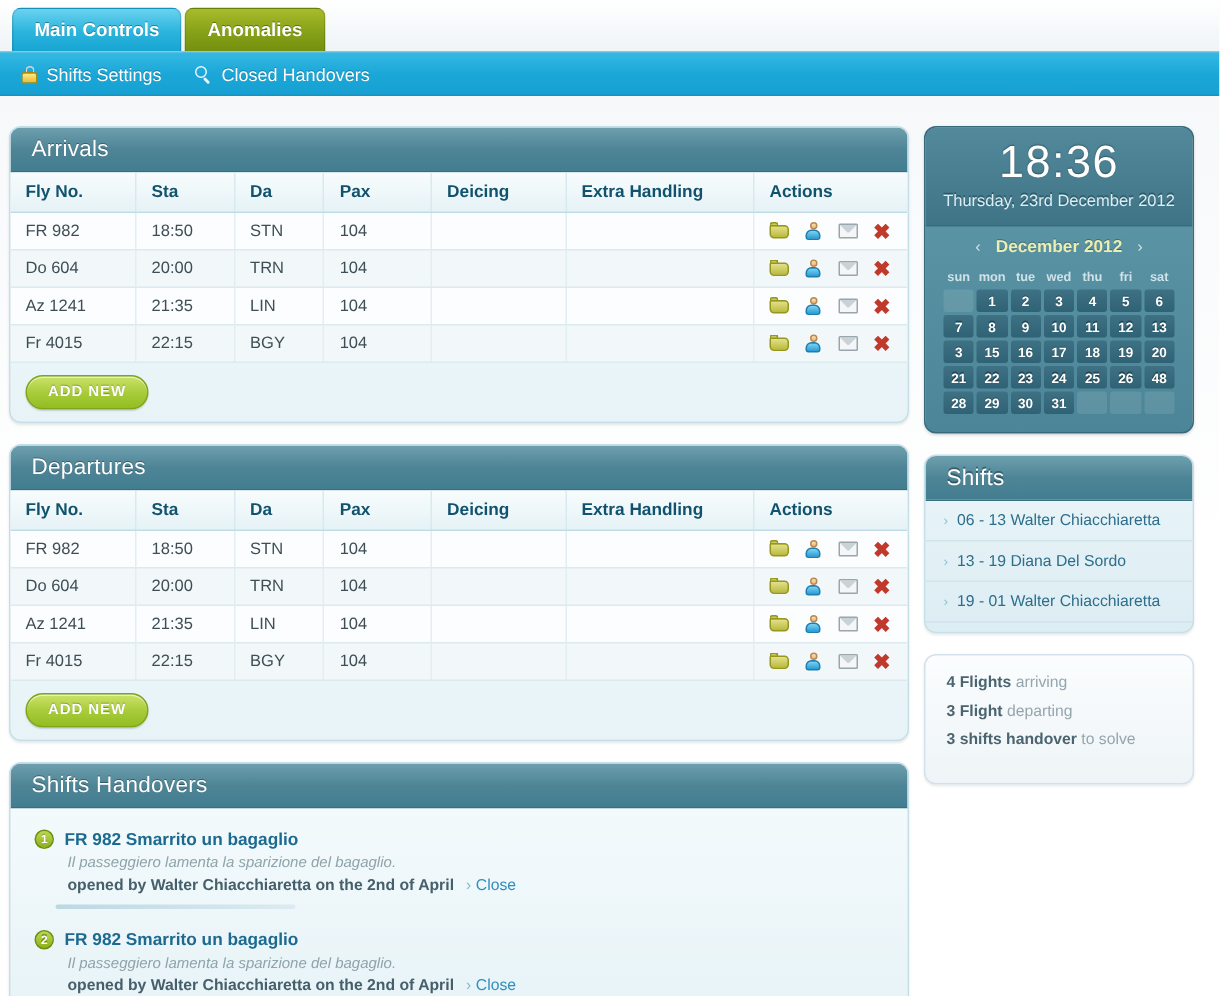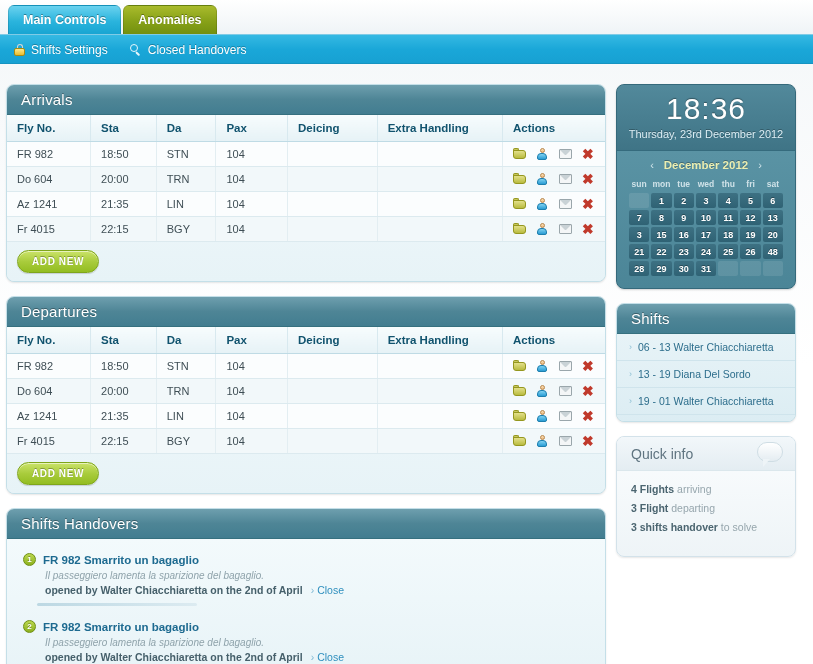--- a/index.html
+++ b/index.html
@@ -561,24 +561,20 @@
             <span>13 - 19 Diana Del Sordo</span>
           </div>
           <div class="shift-item">
             <span class="chev">›</span>
             <span>19 - 01 Walter Chiacchiaretta</span>
           </div>
         </div>
     </div>
 
     <div class="qi">
-      <div class="qi-head">
-        <h2>Quick info</h2>
-        <span class="bubble"></span>
-      </div>
       <div class="qi-body">
           <div class="qi-line"><b>4 Flights</b> arriving</div>
           <div class="qi-line"><b>3 Flight</b> departing</div>
           <div class="qi-line"><b>3 shifts handover</b> to solve</div>
         </div>
     </div>
 
   </div>
 </div>
 

